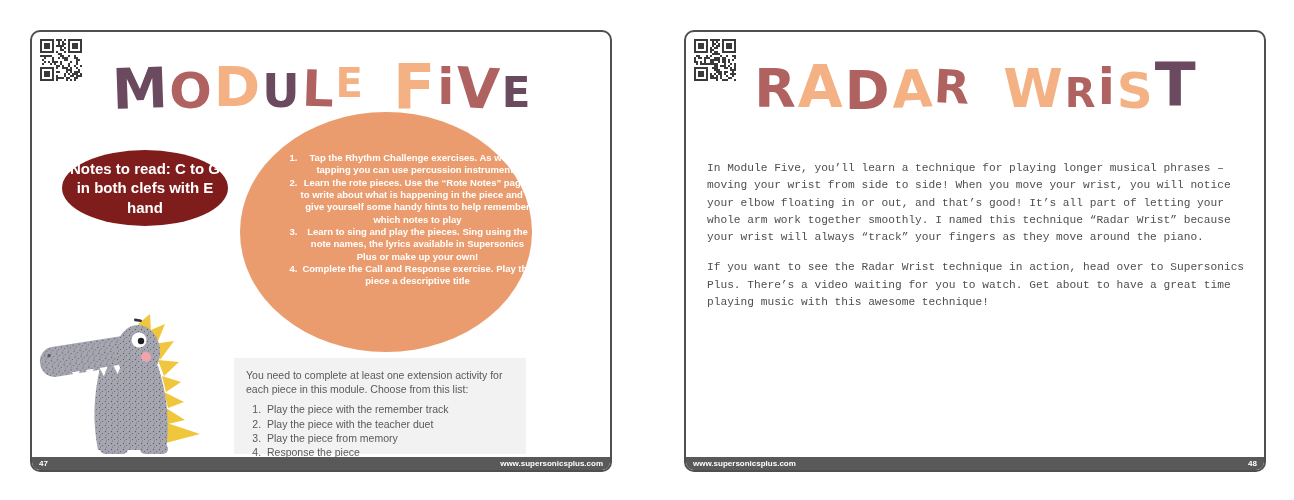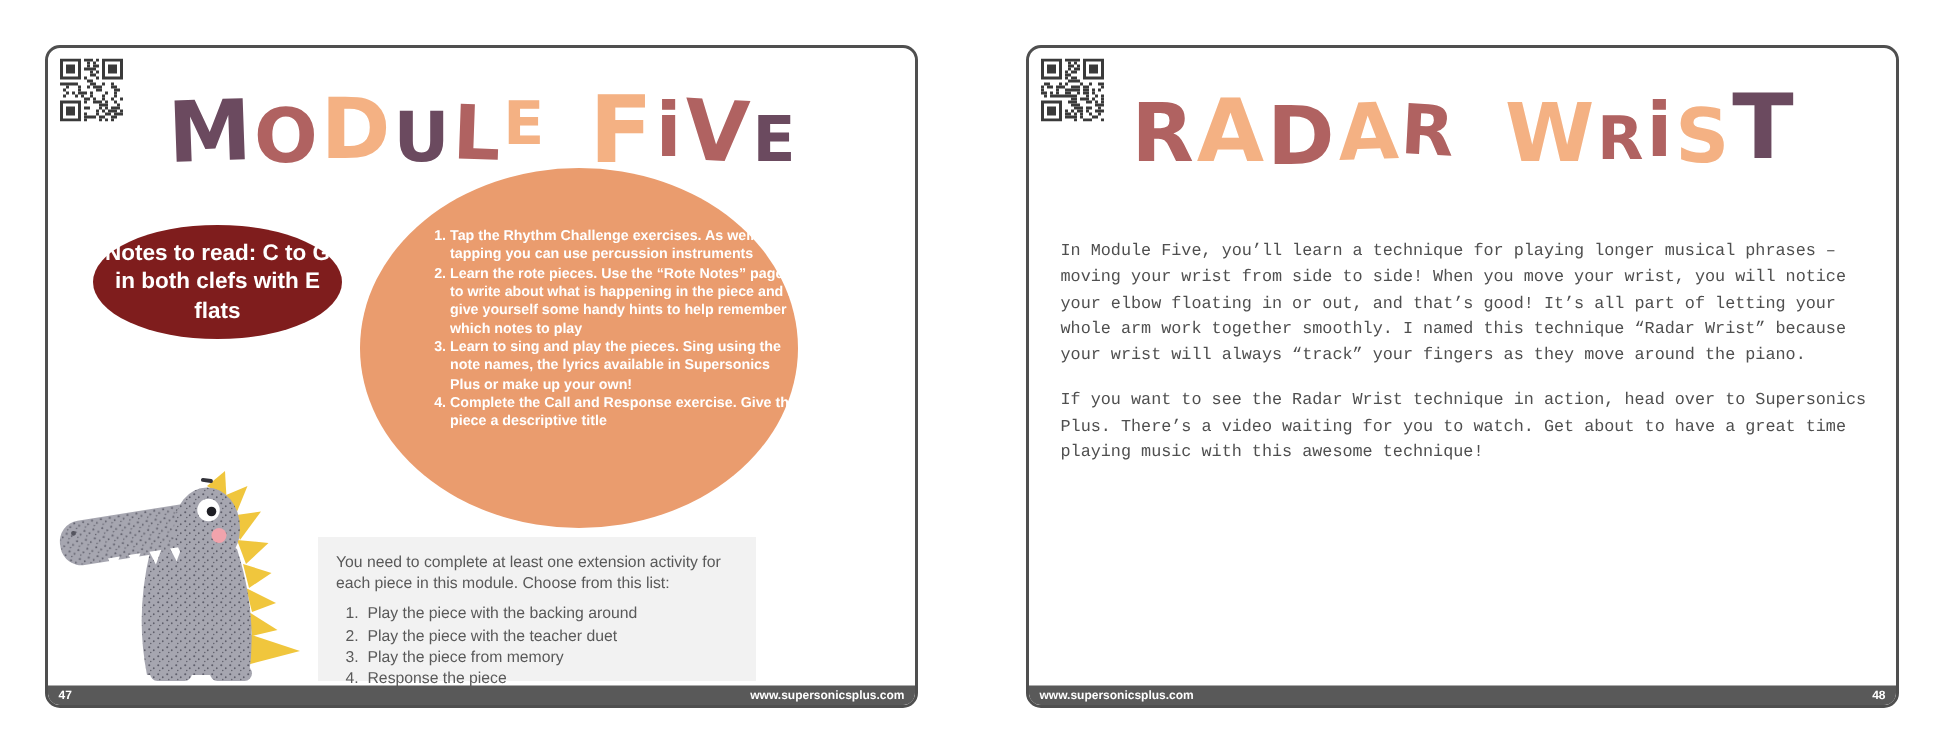--- a/index.html
+++ b/index.html
@@ -36,24 +36,24 @@
   }
   .todo-ellipse {
     position:absolute; left:208px; top:80px; width:292px; height:240px;
     background:#ea9c6e; border-radius:50%;
   }
   .todo-text {
     position:absolute; left:253px; top:120px; width:250px;
     color:#ffffff; font-weight:bold; font-size:9.5px; line-height:1.3;
   }
   .todo-text .todo-heading { margin-bottom:4px; }
-  .todo-text ol { list-style:decimal; padding-left:15px; }
+  .todo-text ol { list-style:decimal; padding-left:15px;text-align:center; }
   .croc { position:absolute; left:6px; top:278px; width:175px; height:145px; }
   .ext-box {
-    position:absolute; left:180px; top:326px; width:292px; height:96px;
+    position:absolute; left:202px; top:326px; width:292px; height:96px;
     background:#f2f2f2; padding:10px 12px;
     color:#595959; font-size:10.5px; line-height:1.35;
   }
   .ext-box ol { list-style:decimal; padding-left:18px; margin-top:6px; }
   .ext-box ol li { padding-left:3px; }
 
   
   .body-text {
     position:absolute; left:21px; top:128px; width:540px;
     color:#4f4f4f; font-size:11.2px; line-height:1.54;font-family:Liberation Mono, monospace;
@@ -202,31 +202,31 @@
         <span style="width: 26px;"></span>
         <span style="color: rgb(244, 177, 131); font-size: 62px; transform: translateY(-2px) rotate(0deg);">F</span>
         <span style="color: rgb(176, 98, 97); font-size: 50px; transform: translateY(-2px) rotate(0deg);">i</span>
         <span style="color: rgb(176, 98, 97); font-size: 56px; transform: translateY(0px) rotate(3deg);">V</span>
         <span style="color: rgb(107, 74, 95); font-size: 42px; transform: translateY(4px) rotate(0deg);">E</span>
       </div>
 
     <div class="notes-oval">
       <div>
         <div>Notes to read: C to G</div>
-        <div>in both clefs with E flats</div>
+        <div>in both clefs with E hand</div>
       </div>
     </div>
 
     <div class="todo-ellipse"></div>
     <div class="todo-text">
       <ol>
           <li>Tap the Rhythm Challenge exercises. As well as tapping you can use percussion instruments</li>
           <li>Learn the rote pieces. Use the “Rote Notes” pages to write about what is happening in the piece and to give yourself some handy hints to help remember which notes to play</li>
           <li>Learn to sing and play the pieces. Sing using the note names, the lyrics available in Supersonics Plus or make up your own!</li>
-          <li>Complete the Call and Response exercise. Give the piece a descriptive title</li>
+          <li>Complete the Call and Response exercise. Play the piece a descriptive title</li>
         </ol>
     </div>
 
     <svg class="croc" viewBox="0 0 175 145">
       <defs>
         <pattern id="speck" width="6" height="6" patternUnits="userSpaceOnUse">
           <rect width="6" height="6" fill="#a6a6b0"></rect>
           <circle cx="1.5" cy="1.5" r="0.7" fill="#5f5f6b"></circle>
           <circle cx="4.5" cy="3.5" r="0.6" fill="#5f5f6b"></circle>
           <circle cx="2.5" cy="5" r="0.5" fill="#5f5f6b"></circle>
@@ -265,21 +265,21 @@
 
       <rect x="96" y="9" width="8" height="2.6" rx="1.2" fill="#33333a" transform="rotate(8 100 10)"></rect>
       <circle cx="101" cy="30" r="7.5" fill="#ffffff"></circle>
       <circle cx="103" cy="31" r="3.2" fill="#1e1e24"></circle>
       <circle cx="108" cy="47" r="5" fill="#f1a3ac"></circle>
     </svg>
 
     <div class="ext-box">
       <div>You need to complete at least one extension activity for each piece in this module. Choose from this list:</div>
       <ol>
-          <li>Play the piece with the backing around</li>
+          <li>Play the piece with the remember track</li>
           <li>Play the piece with the teacher duet</li>
           <li>Play the piece from memory</li>
           <li>Response the piece</li>
         </ol>
     </div>
 
     <div class="footer-bar">
       <span>47</span>
       <span>www.supersonicsplus.com</span>
     </div>

